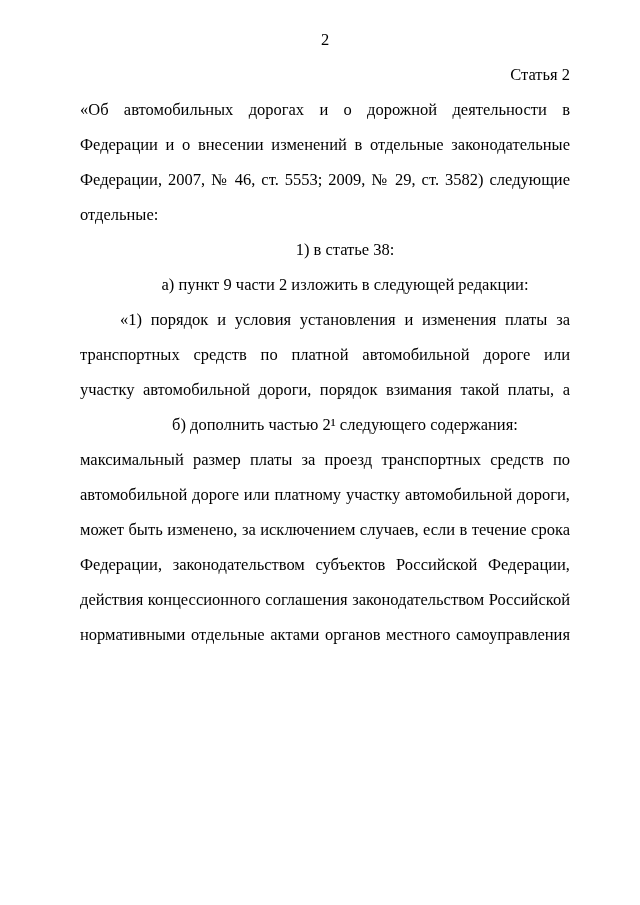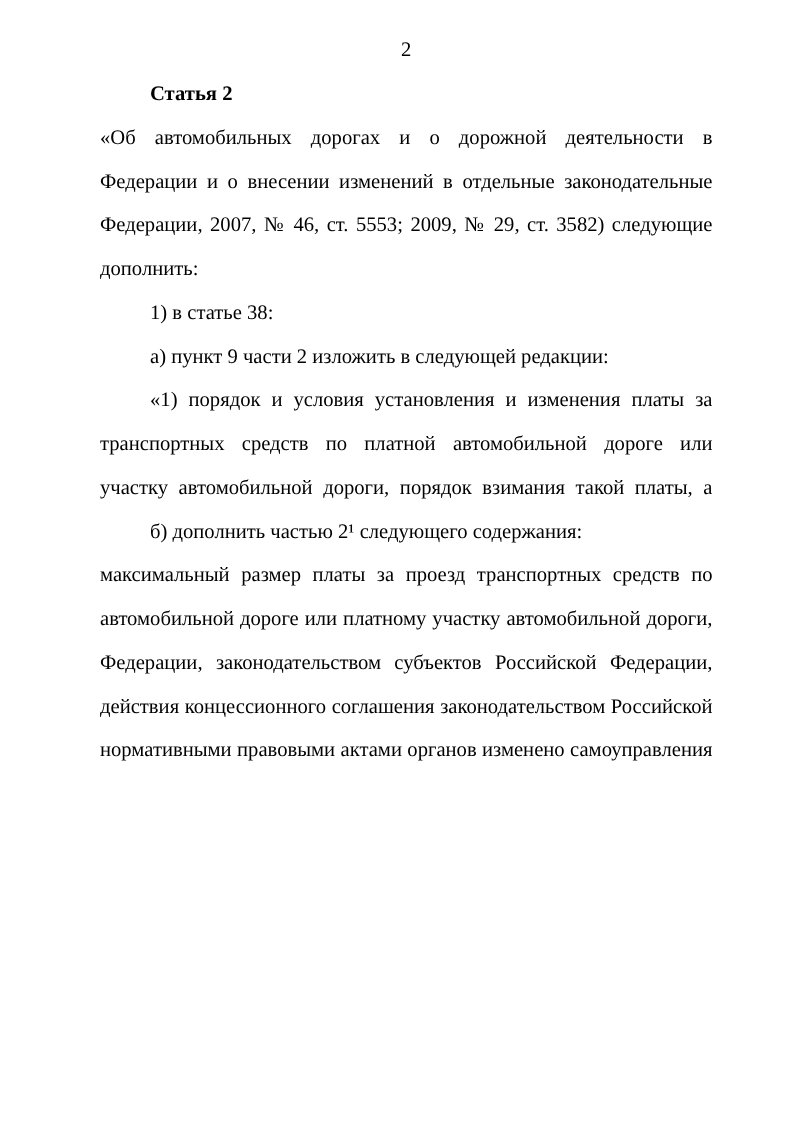--- a/index.html
+++ b/index.html
@@ -23,25 +23,27 @@
   .line {
     height: 35px;
     line-height: 35px;
     font-size: 16.5px;
     overflow: hidden;
   }
   .page-number {
     text-align: center;
   }
   .heading {
-    font-weight: bold;
+    font-weight: normal;
     padding-left: 40px;
+    text-align: right;
   }
   .line.indent {
     padding-left: 40px;
+    text-align: center;
   }
   .line.justify {
     text-align: justify;
   }
   .line.justify::after {
     content: "";
     display: inline-block;
     width: 100%;
     height: 0;
   }
@@ -49,26 +51,27 @@
 </head>
 <body>
 
 <div class="page">
   <div class="page-number">2</div>
   <div class="heading">Статья 2</div>
   <div id="document-body">
       <div class="line justify">«Об автомобильных  дорогах  и  о  дорожной  деятельности  в  Российской</div>
       <div class="line justify">Федерации  и  о  внесении  изменений  в  отдельные  законодательные  акты</div>
       <div class="line justify">Федерации,  2007,  № 46,  ст. 5553;  2009,  № 29,  ст. 3582)  следующие</div>
-      <div class="line">дополнить:</div>
+      <div class="line">отдельные:</div>
       <div class="line indent">1) в статье 38:</div>
       <div class="line indent">а) пункт 9 части 2 изложить в следующей редакции:</div>
       <div class="line indent justify">«1) порядок  и  условия  установления  и  изменения  платы  за  проезд</div>
       <div class="line justify">транспортных  средств  по  платной  автомобильной  дороге  или  платному</div>
       <div class="line justify">участку  автомобильной  дороги,  порядок  взимания  такой  платы,  а  также</div>
       <div class="line indent">б) дополнить частью 2¹ следующего содержания:</div>
       <div class="line justify">максимальный  размер  платы  за  проезд  транспортных  средств  по  платной</div>
       <div class="line justify">автомобильной  дороге  или  платному  участку  автомобильной  дороги,  не</div>
+      <div class="line justify">может  быть  изменено,  за  исключением  случаев,  если  в  течение  срока</div>
       <div class="line justify">Федерации,  законодательством  субъектов  Российской  Федерации,</div>
       <div class="line justify">действия  концессионного  соглашения  законодательством  Российской</div>
-      <div class="line justify">нормативными  правовыми  актами  органов  изменено  самоуправления</div>
+      <div class="line justify">нормативными  отдельные  актами  органов  местного  самоуправления</div>
     </div>
 </div>
 
 </body></html>

